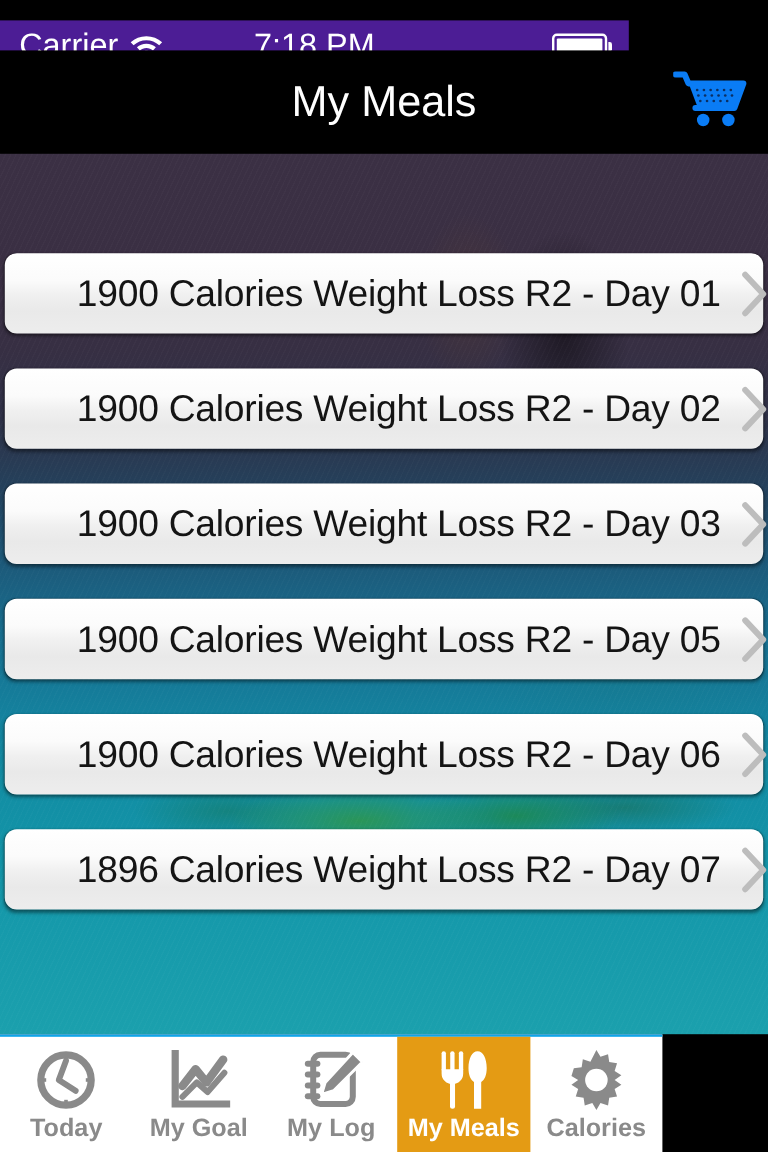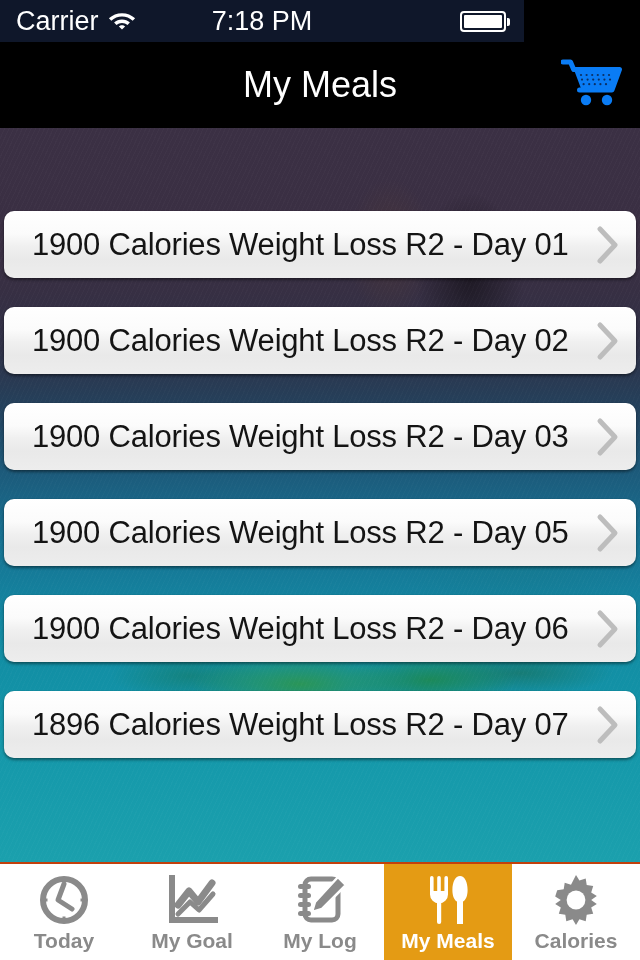--- a/index.html
+++ b/index.html
@@ -12,23 +12,23 @@
   }
   #app {
     position:relative;
     width:640px; height:960px;
     background:#000;
     overflow:hidden;
   }
 
   
   .statusbar {
-    position:absolute; top:0; left:0;
+    position:absolute; top:17px; left:0;
     width:524px; height:42px;
-    background:#0f172a;
+    background:#4c1d95;
     color:#fff;
   }
   .sb-left {
     position:absolute; left:16px; top:2px;
     display:flex; align-items:center; gap:8px;
   }
   .sb-carrier { font-size:27px; letter-spacing:0px; line-height:38px; }
   .wifi-icon { display:block; }
   .sb-time {
     position:absolute; left:0; right:0; top:2px;
@@ -124,34 +124,35 @@
     display:flex; align-items:center;
     cursor:pointer;
   }
   .meal-label {
     flex:1;
     padding-left:28px;
     font-size:31px;
     color:#141414;
     white-space:nowrap;
     letter-spacing:-0.2px;
+    margin-left:32px;
   }
   .row-chevron {
     width:56px; height:67px;
     display:flex; align-items:center; justify-content:center;
     flex:0 0 56px;
   }
 
   
   .tabbar {
     position:absolute; bottom:0; left:0;
-    width:640px; height:98px;
+    width:552px; height:98px;
     background:#fff;
     display:flex;
-    border-top:2px solid #c2410c;
+    border-top:2px solid #0ea5e9;
   }
   .tab {
     flex:1 1 0;
     display:flex; flex-direction:column;
     align-items:center; justify-content:center;
     gap:3px;
     cursor:pointer;
     height:98px;
   }
   .tab .ticon { height:52px; display:flex; align-items:flex-end; justify-content:center; }

